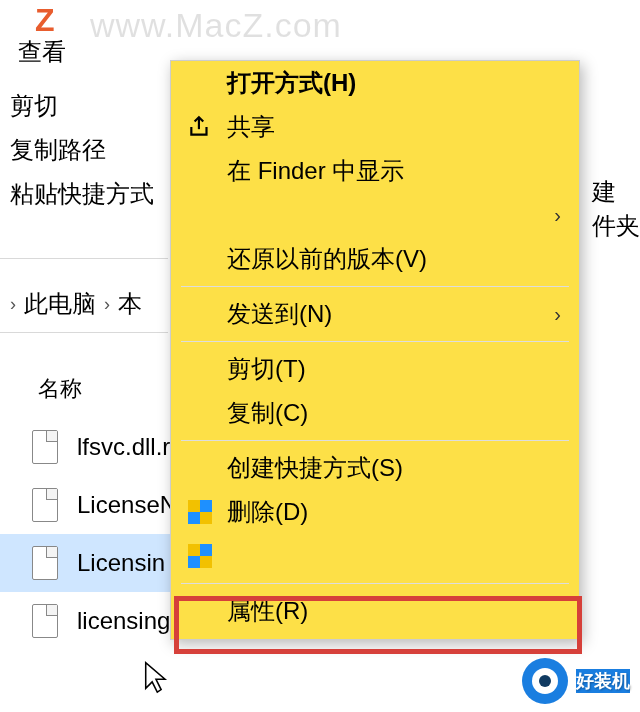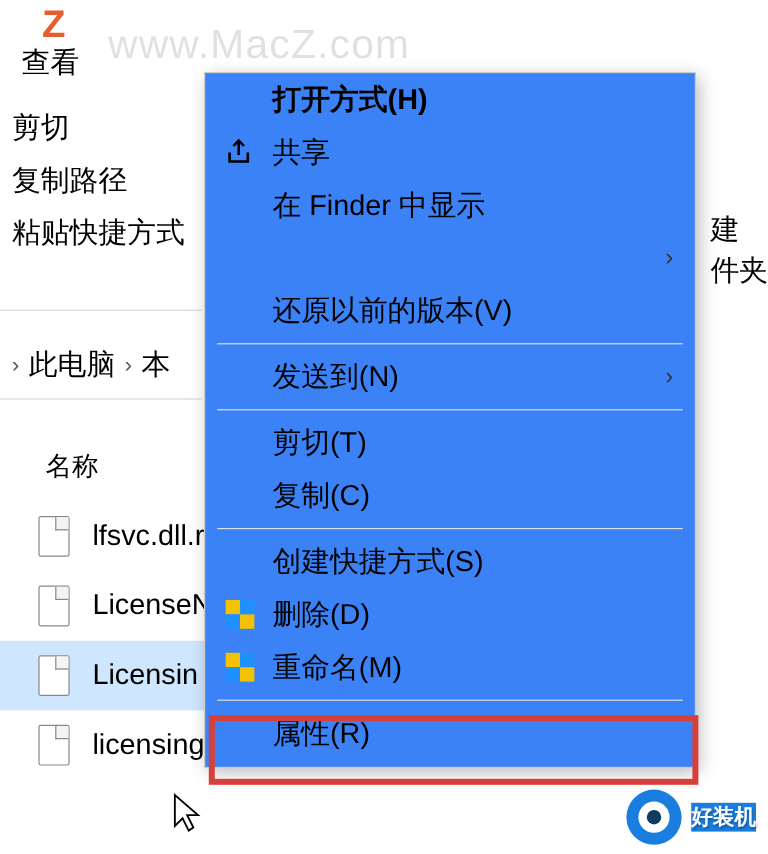--- a/index.html
+++ b/index.html
@@ -7,21 +7,21 @@
     font-family: "Microsoft YaHei", "PingFang SC", sans-serif;
     background: #fff;
     width: 640px;
     height: 712px;
     overflow: hidden;
     position: relative;
     color: #000;
   }
   .watermark {
     position: absolute;
-    top: 18px;
+    top: 6px;
     left: 90px;
     font-size: 34px;
     color: rgba(0,0,0,0.12);
     font-weight: 400;
     letter-spacing: 1px;
     pointer-events: none;
     z-index: 200;
   }
   .z-icon {
     position: absolute;
@@ -120,21 +120,21 @@
     width: 10px; height: 10px;
     border-left: 1px solid #888;
     border-bottom: 1px solid #888;
     background: #f4f4f4;
   }
   .context-menu {
     position: absolute;
     top: 60px;
     left: 170px;
     width: 410px;
-    background: #3b82f6;
+    background: #fde047;
     border: 1px solid #ccc;
     box-shadow: 3px 4px 14px rgba(0,0,0,0.28);
     z-index: 100;
     padding-bottom: 6px;
   }
   .menu-item {
     display: flex;
     align-items: center;
     padding: 6px 18px 6px 56px;
     font-size: 24px;
@@ -332,21 +332,20 @@
   </div>
   <div class="menu-item">
     <span class="pre-icon">
       <span class="shield">
           <span class="q a"></span>
           <span class="q b"></span>
           <span class="q c"></span>
           <span class="q d"></span>
         </span>
     </span>
-    <span>重命名(M)</span>
   </div>
   <div class="menu-sep"></div>
   <div class="menu-item">
     <span>属性(R)</span>
   </div>
 </div>
 
 <div class="highlight-box"></div>
 
 <div class="cursor">

